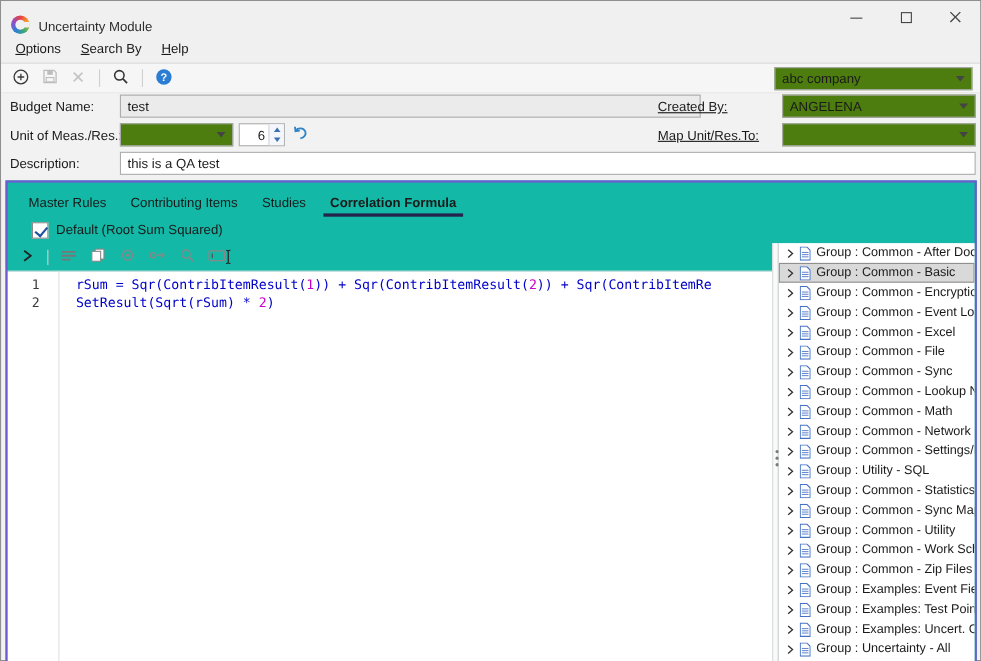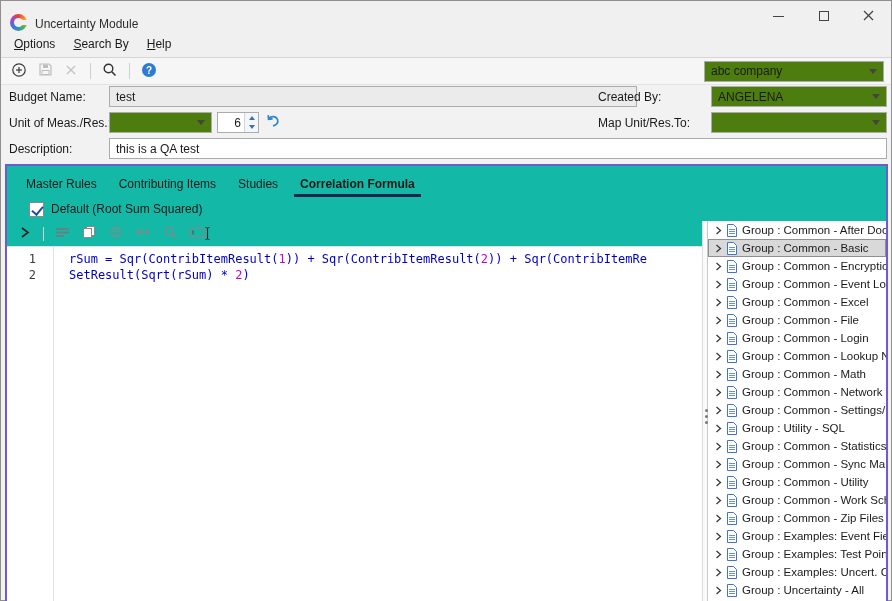--- a/index.html
+++ b/index.html
@@ -43,21 +43,21 @@
   .company-combo { margin-left:auto; width:180px; }
   .txt-input { height:21px; border:1px solid #acacac; background:#fff; padding:0 6px;
                font-family:"Liberation Sans", sans-serif; font-size:12px; color:#1a1a1a; }
   .gray-input { background:#ebebeb; }
 
   
   .form-area { position:relative; height:78px; background:#f2f2f2; }
   .form-row { position:relative; height:26px; }
   .form-label { position:absolute; top:5px; }
   .lab-left { left:8px; }
-  .lab-right { left:597px; }
+  .lab-right { left:597px;text-decoration:underline; }
   .fld-main { position:absolute; left:108px; top:1px; }
   .fld-right { position:absolute; left:710px; top:1px; width:176px; }
   #budget-input { width:528px; }
   #desc-input { width:778px; }
   .unit-combo { position:absolute; left:108px; top:1px; width:103px; }
   .spinner { position:absolute; left:216px; top:1px; width:42px; height:21px;
              border:1px solid #acacac; background:#fff; display:flex; }
   .spin-value { flex:1; text-align:right; padding:3px 3px 0 0; }
   .spin-arrows { width:14px; border-left:1px solid #d5d5d5; display:flex; flex-direction:column; background:#f3f6fb; }
   .spin-btn { flex:1; display:flex; align-items:center; justify-content:center; background:none; border:none; }
@@ -411,21 +411,21 @@
             </svg>
           </span>
   <span class="doc-icon">
             <svg width="10" height="13" viewBox="0 0 10 13">
               <path d="M0.5 0.5 h6 l3 3 v9 h-9 z" fill="#fff" stroke="#4472c4"></path>
               <line x1="2" y1="5.5" x2="8" y2="5.5" stroke="#4472c4" stroke-width="0.8"></line>
               <line x1="2" y1="7.5" x2="8" y2="7.5" stroke="#4472c4" stroke-width="0.8"></line>
               <line x1="2" y1="9.5" x2="8" y2="9.5" stroke="#4472c4" stroke-width="0.8"></line>
             </svg>
           </span>
-<span class="group-label">Group :  Common - Login</span>
+<span class="group-label">Group :  Common - Sync</span>
         </div>
         <div class="group-row">
           <span class="chev">
             <svg width="7" height="9" viewBox="0 0 7 9">
               <polyline points="1.5,1 5.5,4.5 1.5,8" fill="none" stroke="#333" stroke-width="1.2"></polyline>
             </svg>
           </span>
   <span class="doc-icon">
             <svg width="10" height="13" viewBox="0 0 10 13">
               <path d="M0.5 0.5 h6 l3 3 v9 h-9 z" fill="#fff" stroke="#4472c4"></path>

